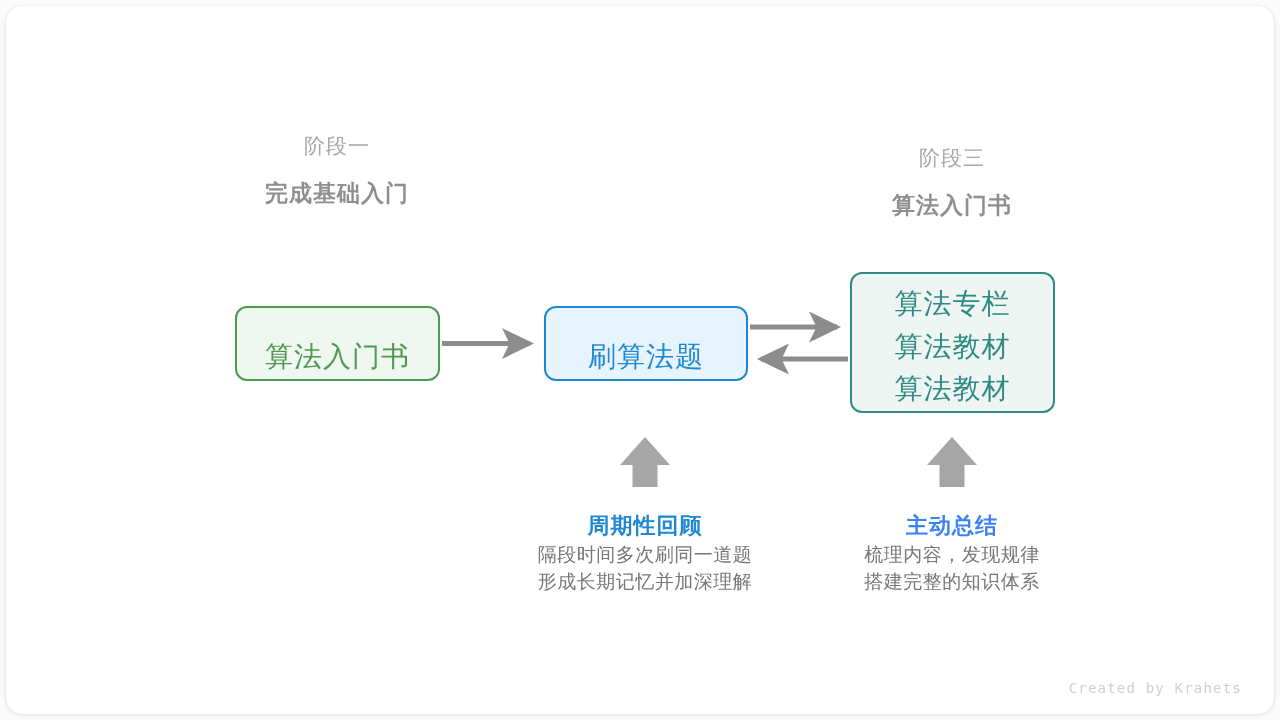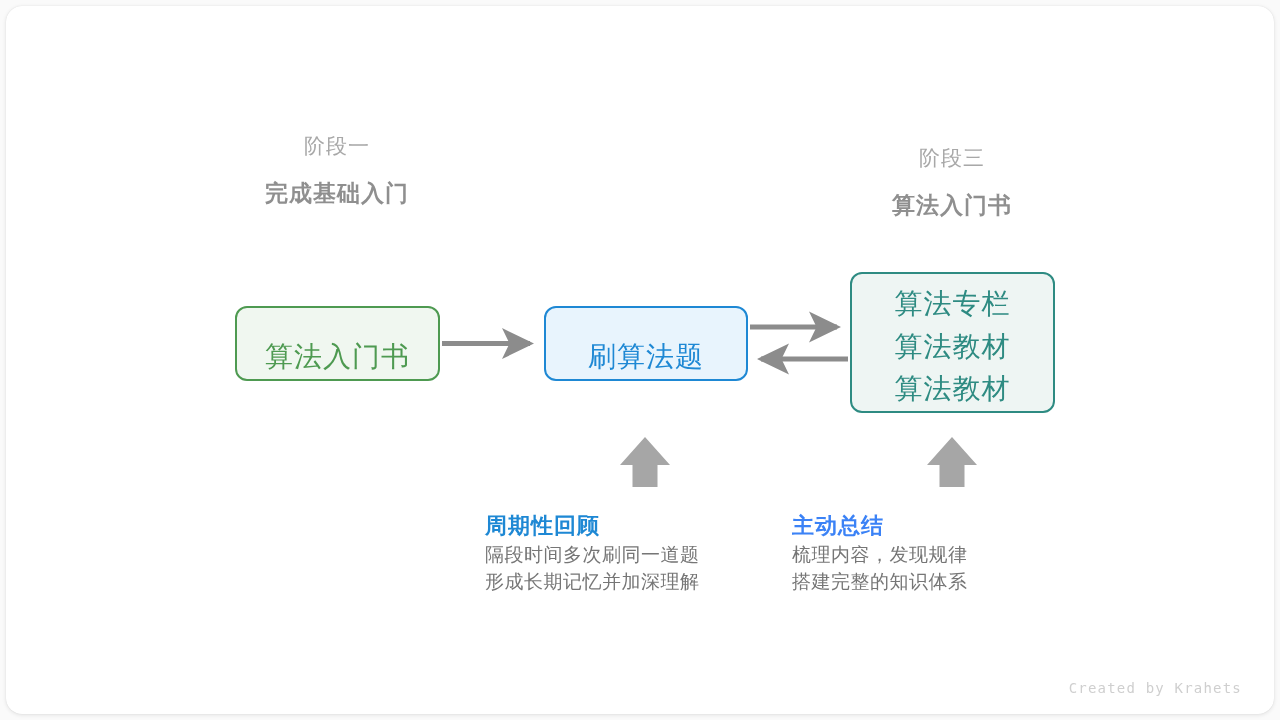--- a/index.html
+++ b/index.html
@@ -92,20 +92,21 @@
     position: absolute;
     left: 0; top: 0;
     width: 1280px; height: 720px;
     pointer-events: none;
   }
 
   
   .annot {
     position: absolute;
     width: 320px;
+    text-align: center;
   }
   .annot-title {
     font-size: 22px;
     font-weight: bold;
     letter-spacing: 1px;
     line-height: 1.3;
   }
   .annot-title.blue { color: #1e88d4; }
   .annot-title.teal { color: #3b82f6; }
   .annot-desc {

